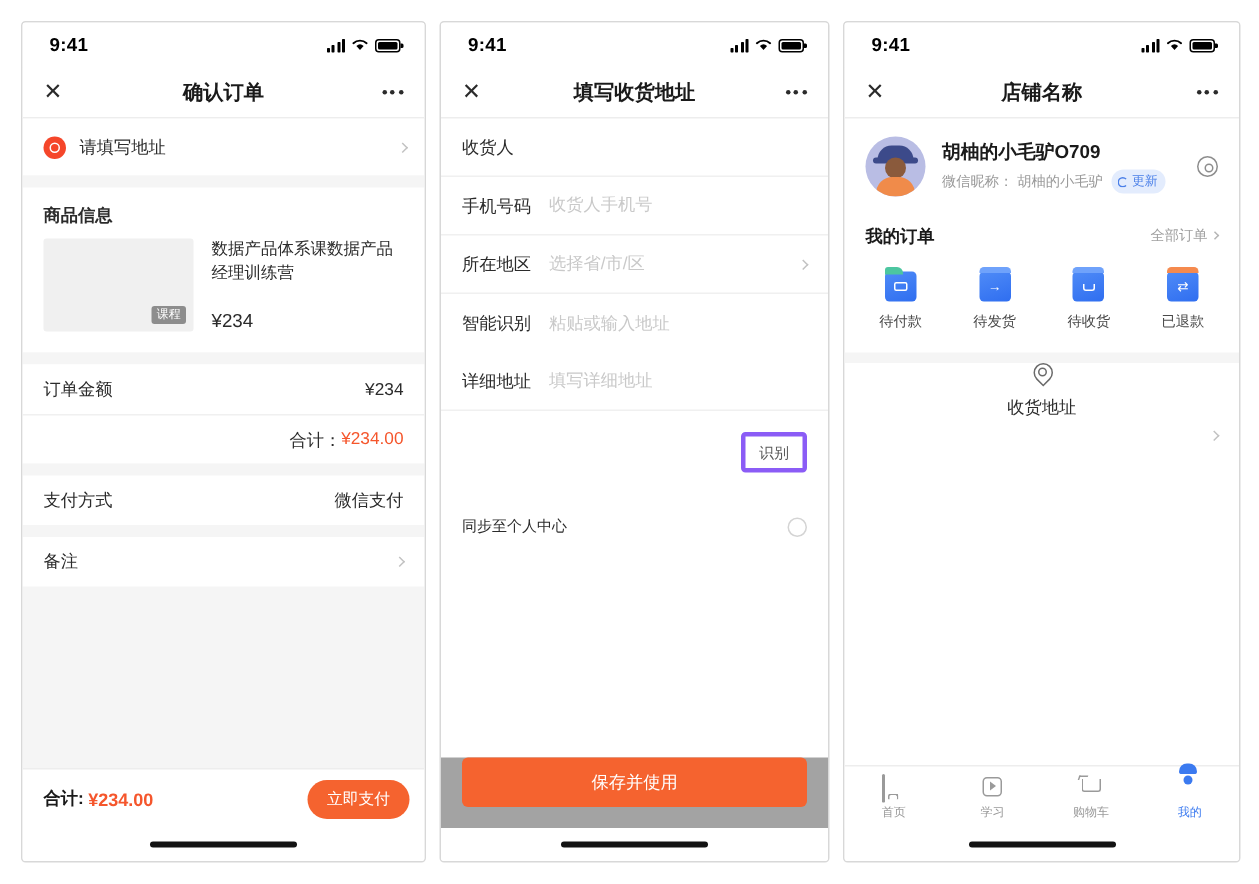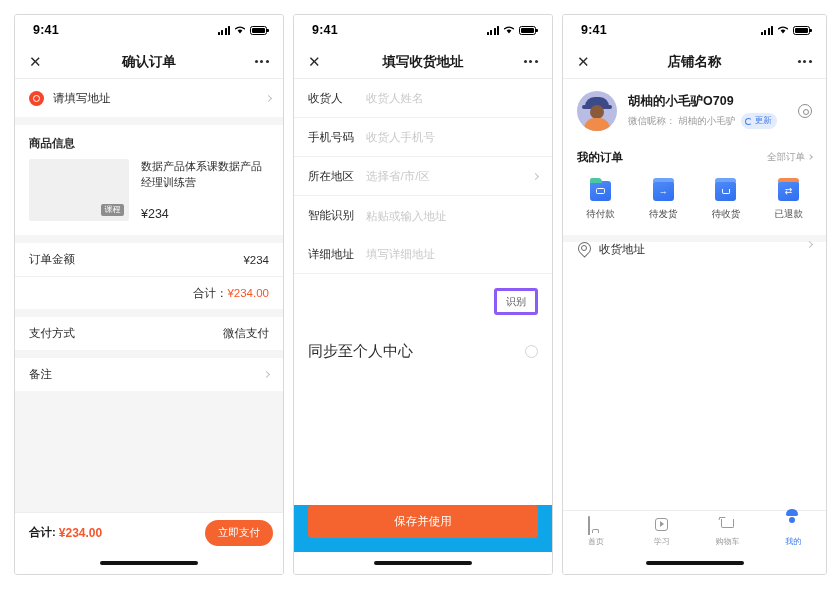--- a/index.html
+++ b/index.html
@@ -275,28 +275,28 @@
     border-radius: 3px;
     font-family: inherit;
   }
   .s2-sync {
     display: flex;
     align-items: center;
     padding: 0 14px;
     height: 44px;
     margin-top: 14px;
   }
-  .s2-sync-lbl { font-size: 15px; color: #2b2b2b; }
+  .s2-sync-lbl { font-size: 10px; color: #2b2b2b; }
   .toggle-off {
     margin-left: auto;
     width: 13px; height: 13px;
     border: 1.3px solid #d4d4d4;
     border-radius: 50%;
   }
-  .s2-save-wrap { padding: 0 14px 14px; background: #0ea5e9; }
+  .s2-save-wrap { padding: 0 14px 14px; background: #a3a3a3; }
   .btn-save {
     width: 100%;
     background: #f5632f;
     color: #fff;
     border: none;
     border-radius: 4px;
     font-size: 11.5px;
     padding: 9px 0;
     font-family: inherit;
   }
@@ -459,24 +459,25 @@
     border: 1.4px solid #fff;
     border-top: none;
     border-radius: 0 0 2px 2px;
     font-size: 0;
   }
   .s3-cell-lbl { font-size: 9.5px; color: #4a4a4a; }
 
   .s3-divider { height: 7px; background: #f5f5f5; }
   .s3-addr-row {
     display: flex;
-    align-items: flex-start;
+    align-items: center;
     height: 36px;
     padding: 0 14px;
     gap: 9px;
+    flex-direction: column;
   }
   .loc-ic {
     width: 13px; height: 13px;
     position: relative;
     flex: 0 0 13px;
   }
   .loc-ic::before {
     content: "";
     position: absolute;
     left: 1px; top: 0;
@@ -704,21 +705,20 @@
       <div class="nav-title">填写收货地址</div>
       <div class="nav-more">
           <i></i>
           <i></i>
           <i></i>
         </div>
     </div>
     <div class="s2-body">
       <div class="f-row">
         <span class="f-lbl">收货人</span>
-        <input class="f-ph" placeholder="收货人姓名" style="">
       </div>
       <div class="f-row">
         <span class="f-lbl">手机号码</span>
         <input class="f-ph" placeholder="收货人手机号" style="">
       </div>
       <div class="f-row">
         <span class="f-lbl">所在地区</span>
         <input class="f-ph" readonly="" placeholder="选择省/市/区" style="">
         <span class="chev"></span>
       </div>

